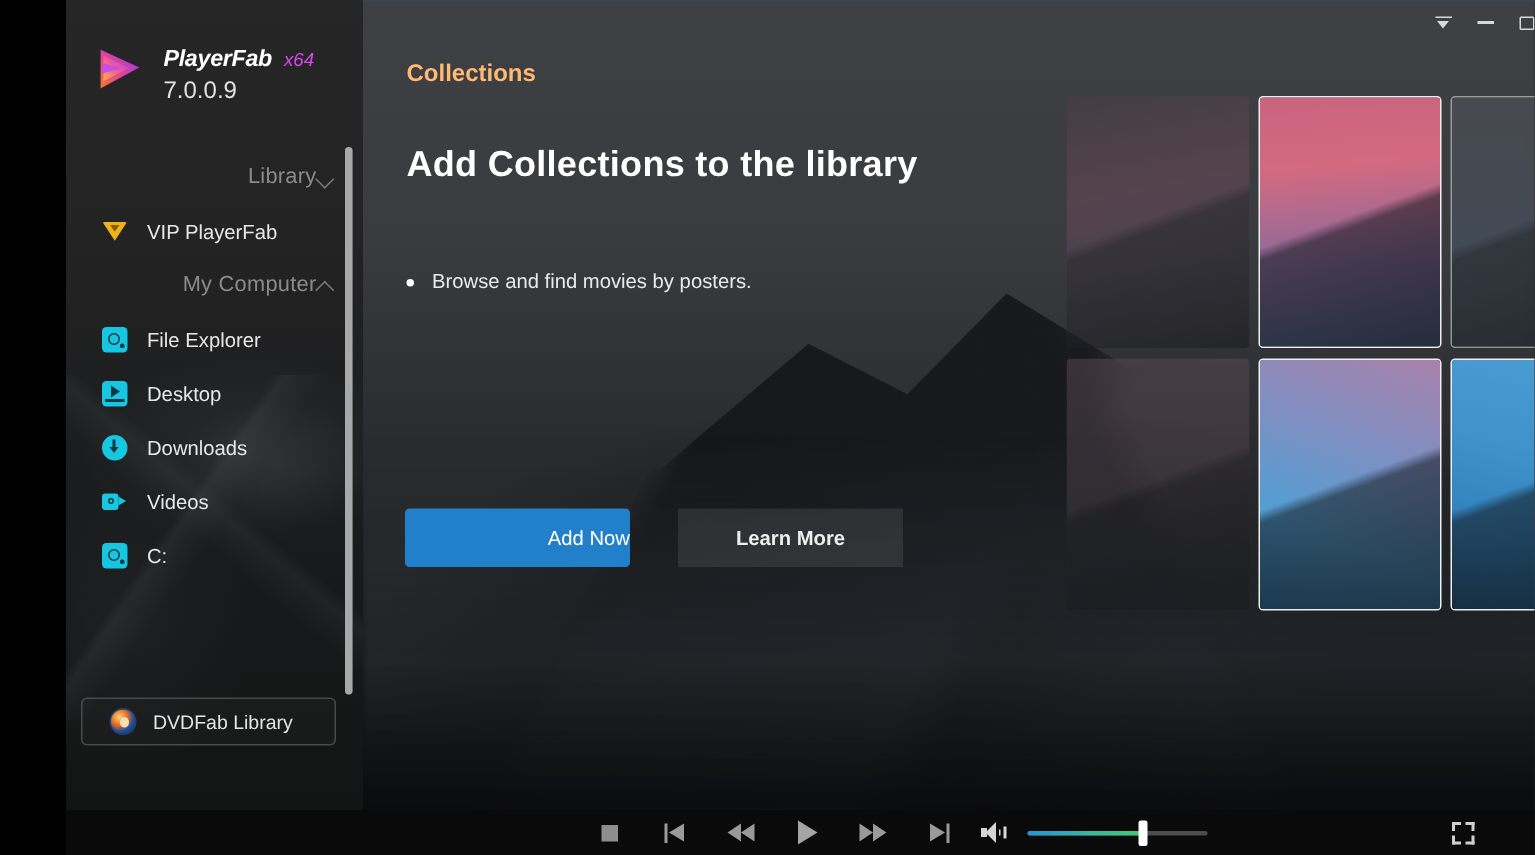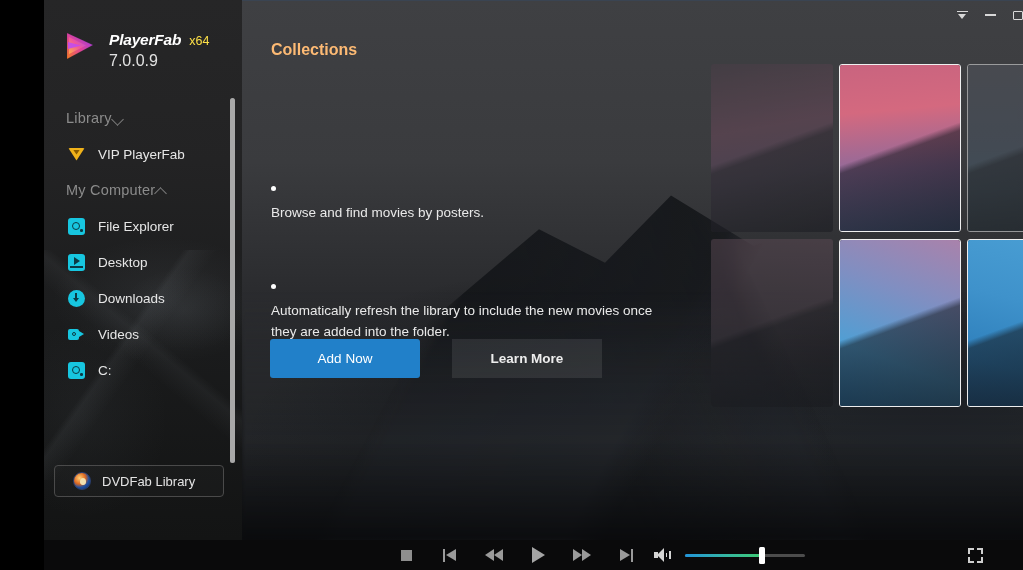--- a/index.html
+++ b/index.html
@@ -46,26 +46,26 @@
     position: absolute; left: 18px; top: 28px;
     display: flex; align-items: flex-start; gap: 11px;
   }
   .logo-mark { width: 36px; height: 36px; position: relative; flex: none; }
   .brand-text { padding-top: 3px; }
   .brand-line1 { display: flex; align-items: baseline; gap: 8px; }
   .brand-name {
     font-size: 15.5px; font-weight: bold; font-style: italic;
     color: #ffffff; letter-spacing: -0.2px;
   }
-  .brand-arch { font-size: 12.5px; color: #fde047; }
+  .brand-arch { font-size: 12.5px; color: #d946ef; font-style: italic; }
   .brand-ver { font-size: 16px; color: #e2e2e2; margin-top: 3px; }
 
   .nav { position: absolute; left: 0; top: 100px; width: 198px; }
   .nav-group {
-    display: flex; align-items: center; justify-content: flex-start;
+    display: flex; align-items: center; justify-content: flex-end;
     height: 36px; padding: 0 18px 0 22px; cursor: default;
   }
   .nav-group-label {
     font-size: 14.5px; color: #8b8b8b; letter-spacing: 0.2px;
   }
   .nav-group.caps .nav-group-label { font-size: 13.5px; letter-spacing: 0.8px; }
   .chev { width: 13px; height: 13px; position: relative; opacity: .75; }
   .chev:before {
     content:""; position:absolute; left:1px; top:3px;
     width:8px; height:8px;
@@ -216,31 +216,31 @@
 
   .page-title {
     position: absolute; left: 29px; top: 41px;
     font-size: 16px; font-weight: bold; color: #fdba74; z-index: 10;
   }
   .hero-title {
     position: absolute; left: 29px; top: 96px;
     font-size: 24px; font-weight: bold; color: #ffffff; letter-spacing: 0.2px; z-index: 10;
   }
   .bullets { position: absolute; left: 29px; top: 178px; width: 400px; z-index: 10; }
-  .bullet { display: flex; gap: 12px; margin-bottom: 52px; flex-direction: column; }
+  .bullet { display: flex; gap: 12px; margin-bottom: 52px; }
   .bullet-dot {
     width: 5px; height: 5px; border-radius: 50%; background: #ffffff;
     flex: none; margin-top: 8px;
   }
   .bullet-text { font-size: 13.5px; color: #e9e9e9; line-height: 1.55; }
 
   .cta-row { position: absolute; left: 28px; top: 339px; display: flex; z-index: 10; }
   .btn-add {
     width: 150px; height: 39px; background: #2180c9; border: none; border-radius: 3px;
-    color: #ffffff; font-size: 13.5px; font-family: "Liberation Sans", sans-serif; cursor: pointer;
+    color: #ffffff; font-size: 13.5px; font-family: "Liberation Sans", sans-serif; cursor: pointer; text-align: right;
   }
   .btn-learn {
     width: 150px; height: 39px; background: rgba(255,255,255,0.09); border: none;
     color: #ededed; font-size: 13.5px; font-family: "Liberation Sans", sans-serif; cursor: pointer;
     margin-left: 32px;
     font-weight: bold;
   }
 
   .posters {
     position: absolute; right: -22px; top: 64px;
@@ -472,29 +472,26 @@
         <div class="poster-inner p-e"></div>
         </div>
       <div class="poster hl">
         <div class="poster-inner p-f"></div>
         </div>
     </div>
 
     <div class="side-tab"></div>
 
     <div class="page-title">Collections</div>
+    <div class="hero-title">Add Collections to the library</div>
 
     <div class="bullets">
       <div class="bullet">
         <span class="bullet-dot"></span>
         <span class="bullet-text">Browse and find movies by posters.</span>
-      </div>
-      <div class="bullet">
-        <span class="bullet-dot"></span>
-        <span class="bullet-text">Automatically refresh the library to include the new movies once they are added into the folder.</span>
       </div>
     </div>
 
     <div class="cta-row">
       <button class="btn-add">Add Now</button>
       <button class="btn-learn">Learn More</button>
     </div>
 
     <div class="titlebar">
       <div class="win-btn">

